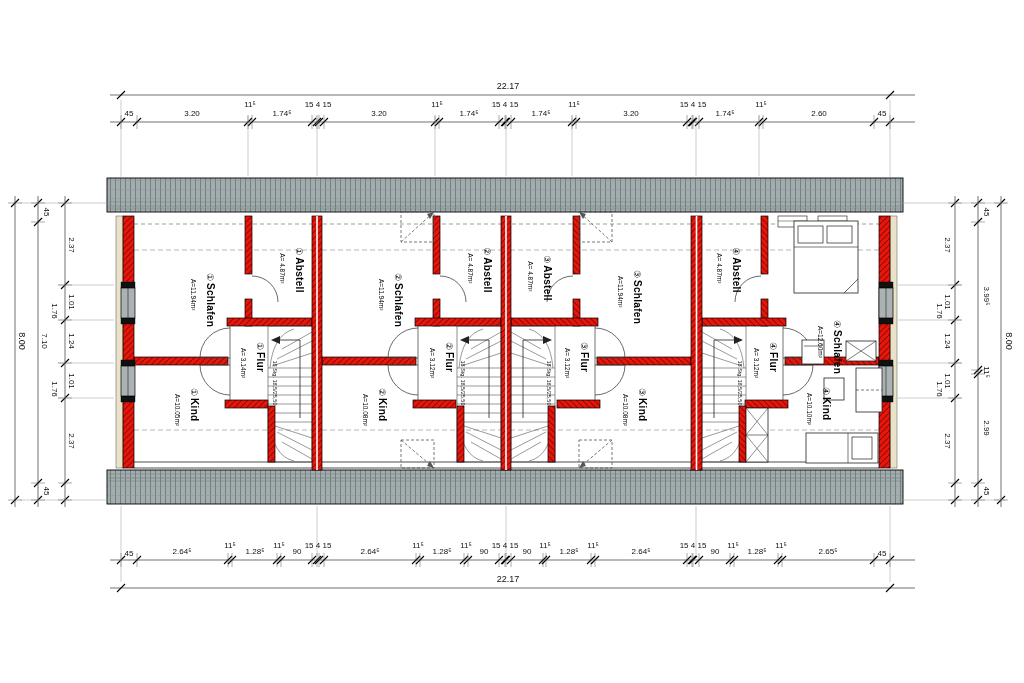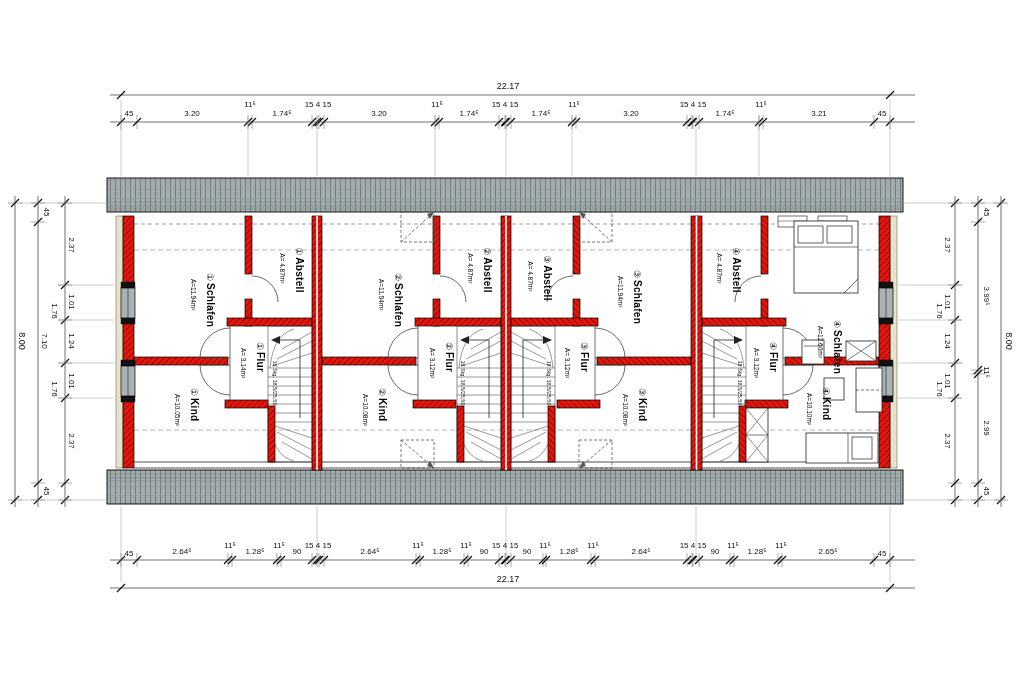--- a/index.html
+++ b/index.html
@@ -485,21 +485,21 @@
       <span class="dim" style="left: 379px; top: 113px;">3.20</span>
       <span class="dim" style="left: 437px; top: 104px;">11⁵</span>
       <span class="dim" style="left: 469px; top: 113px;">1.74⁵</span>
       <span class="dim" style="left: 505px; top: 104px;">15 4 15</span>
       <span class="dim" style="left: 541px; top: 113px;">1.74⁵</span>
       <span class="dim" style="left: 574px; top: 104px;">11⁵</span>
       <span class="dim" style="left: 631px; top: 113px;">3.20</span>
       <span class="dim" style="left: 693px; top: 104px;">15 4 15</span>
       <span class="dim" style="left: 725px; top: 113px;">1.74⁵</span>
       <span class="dim" style="left: 761px; top: 104px;">11⁵</span>
-      <span class="dim" style="left: 819px; top: 113px;">3.21</span>
+      <span class="dim" style="left: 819px; top: 113px;">2.60</span>
       <span class="dim" style="left: 882px; top: 113px;">45</span>
       <span class="dim big" style="left: 508px; top: 86px;">22.17</span>
       <span class="dim" style="left: 129px; top: 553px;">45</span>
       <span class="dim" style="left: 182px; top: 551px;">2.64⁵</span>
       <span class="dim" style="left: 230px; top: 545px;">11⁵</span>
       <span class="dim" style="left: 255px; top: 551px;">1.28⁵</span>
       <span class="dim" style="left: 279px; top: 545px;">11⁵</span>
       <span class="dim" style="left: 297px; top: 551px;">90</span>
       <span class="dim" style="left: 318px; top: 545px;">15 4 15</span>
       <span class="dim" style="left: 370px; top: 551px;">2.64⁵</span>

